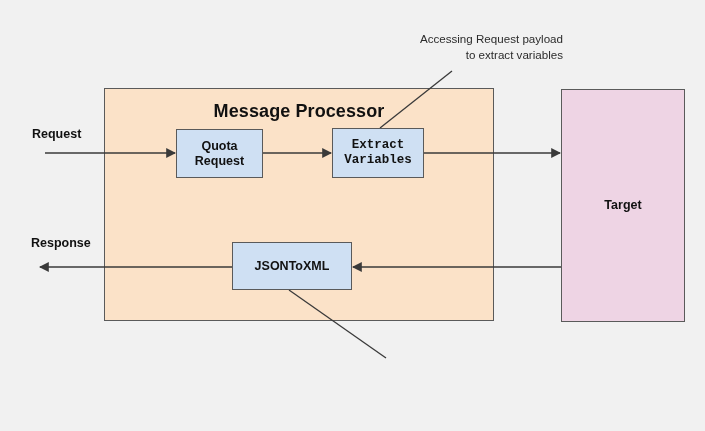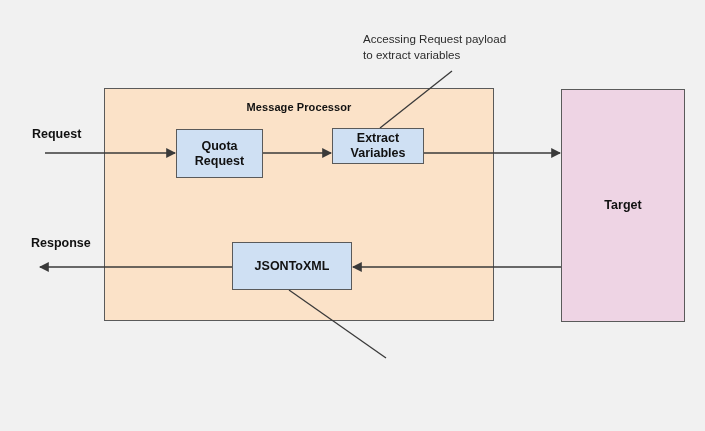--- a/index.html
+++ b/index.html
@@ -39,21 +39,21 @@
     height: 233px;
     background: #fbe2c8;
     border: 1.4px solid #5a5a5a;
   }
   #mp-title {
     position: absolute;
     left: 104px;
     top: 101px;
     width: 390px;
     text-align: center;
-    font-size: 11px;
+    font-size: 18px;
     font-weight: bold;
     color: #111;
     letter-spacing: 0.1px;
   }
   .policy-box {
     background: #cfe0f3;
     border: 1.4px solid #5a5a5a;
     font-size: 12.5px;
     font-weight: bold;
     color: #111;
@@ -61,21 +61,22 @@
   #quota-policy-box {
     left: 176px;
     top: 129px;
     width: 87px;
     height: 49px;
   }
   #extract-variables-box {
     left: 332px;
     top: 128px;
     width: 92px;
-    height: 36px;
+    height: 50px;
+    font-family: Liberation Mono, monospace;
   }
   #jsontoxml-box {
     left: 232px;
     top: 242px;
     width: 120px;
     height: 48px;
   }
   #target-box {
     left: 561px;
     top: 89px;
@@ -145,16 +146,16 @@
   <div class="box policy-box" id="extract-variables-box" style="white-space: pre-line;">Extract
 Variables</div>
 
   <div class="box policy-box" id="jsontoxml-box" style="white-space: pre-line; text-align: center;">JSONToXML</div>
 
   <div class="box" id="target-box" style="white-space: pre-line;">Target</div>
 
   <div class="io-label" id="request-label">Request</div>
   <div class="io-label" id="response-label">Response</div>
 
-  <div class="annotation" id="annotation-request" style="white-space: pre-line;">Accessing Request payload
+  <div class="annotation" id="annotation-request" style="white-space: pre-line; text-align: right;">Accessing Request payload
 to extract variables</div>
 
 </div>
 
 </body></html>

